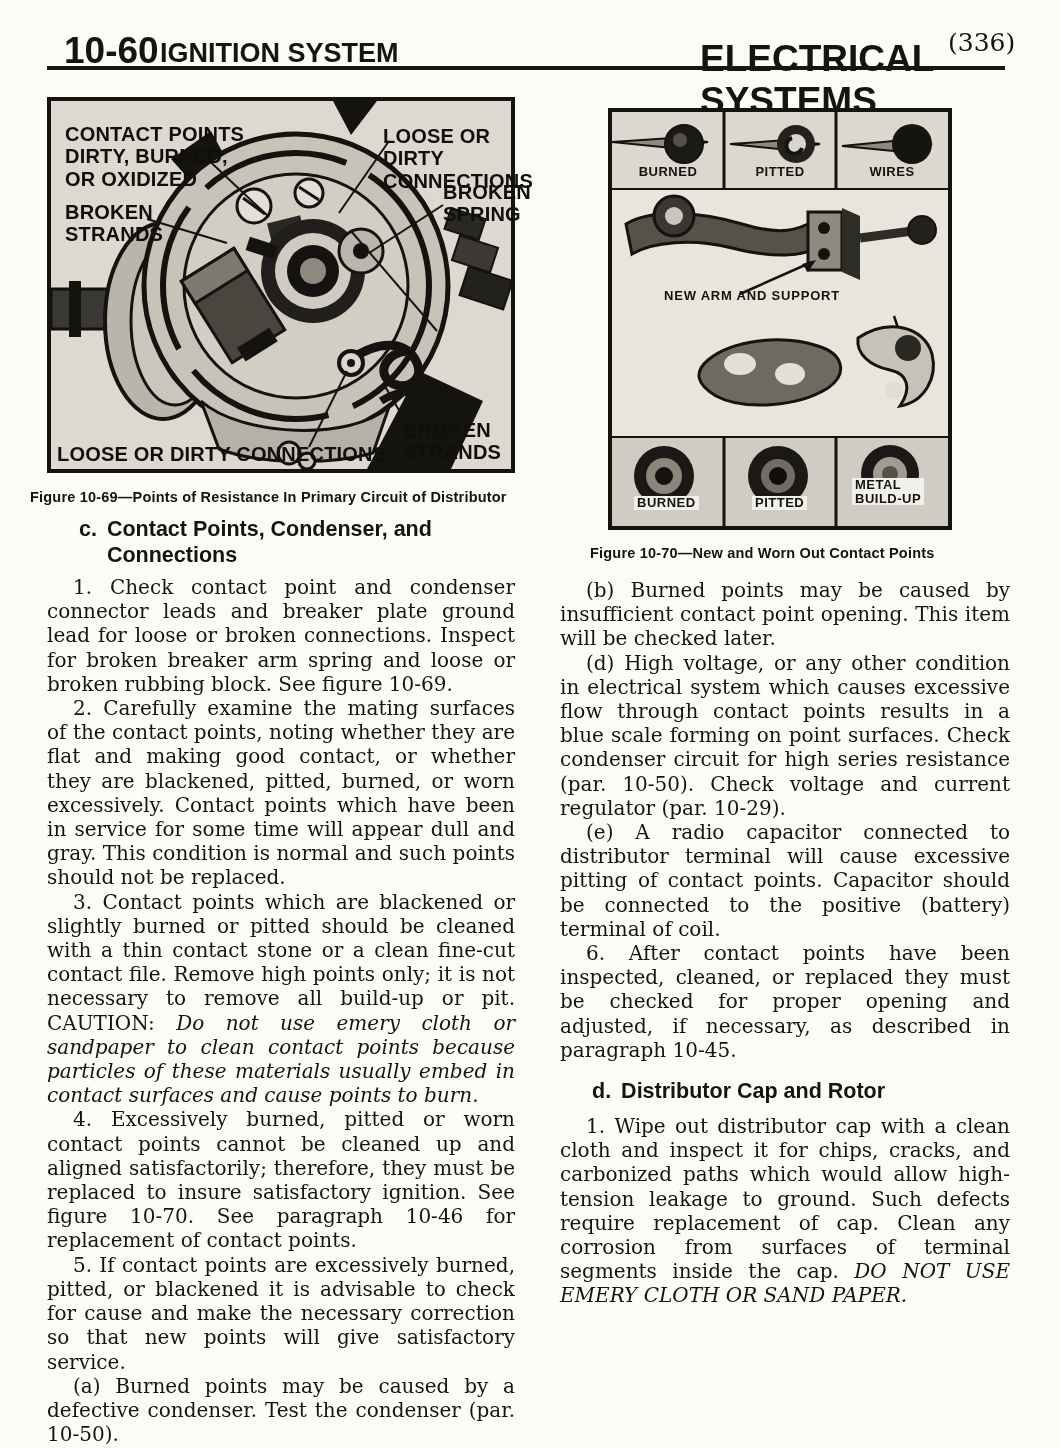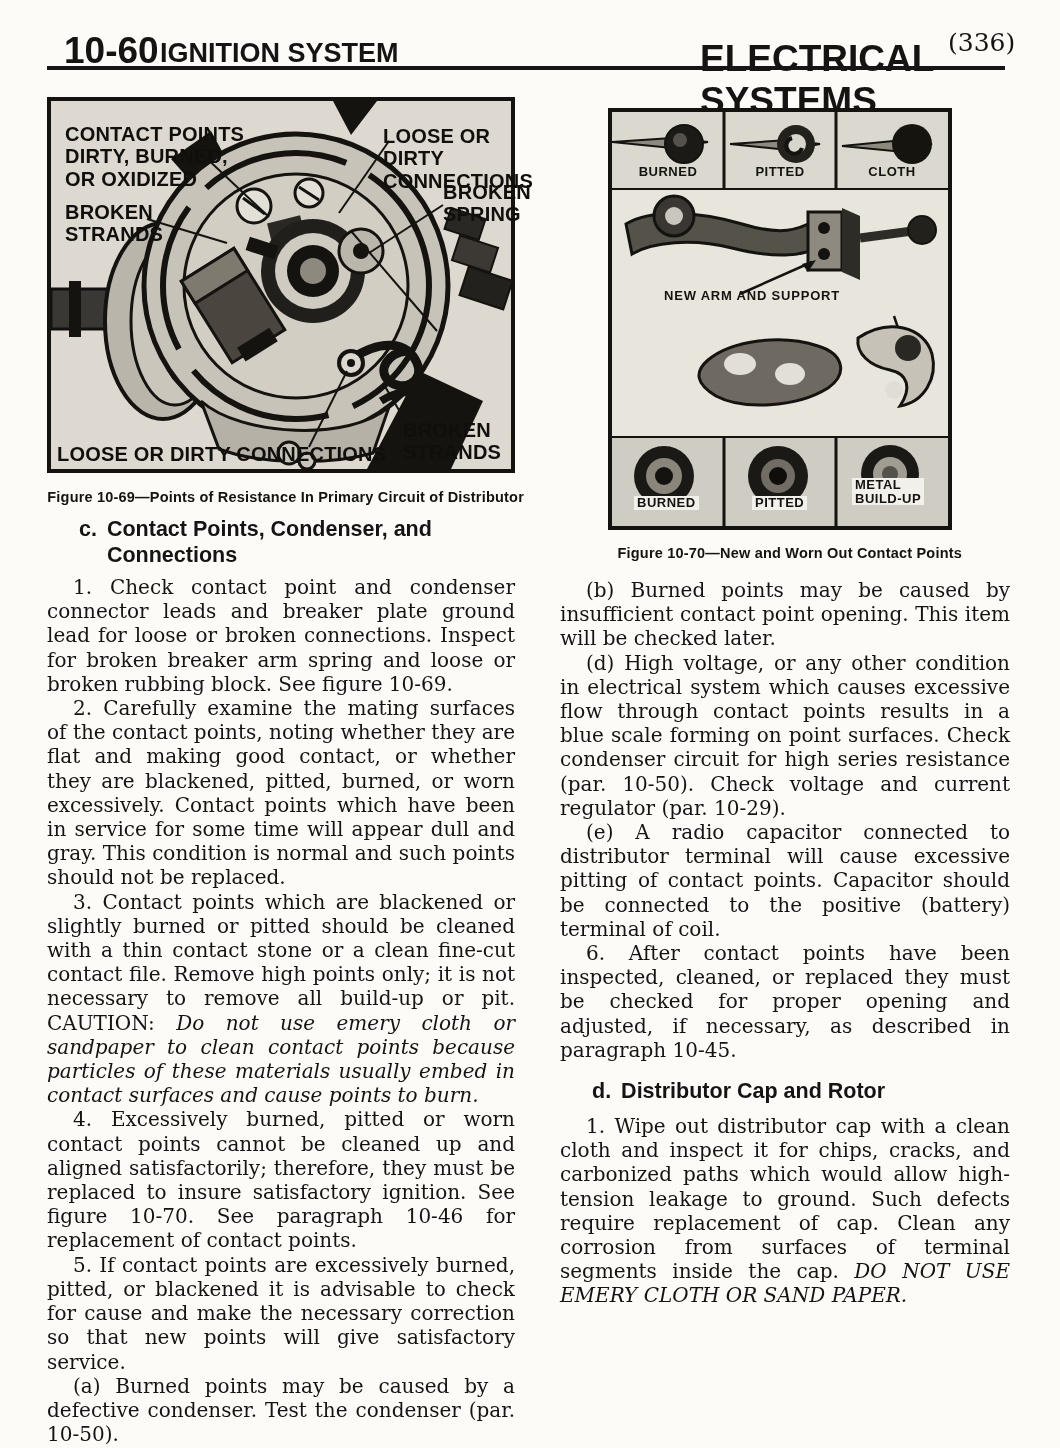--- a/index.html
+++ b/index.html
@@ -43,21 +43,21 @@
   .fig-label{
     position:absolute;
     font-family:"Liberation Sans",sans-serif;font-weight:bold;
     font-size:20px;line-height:1.12;letter-spacing:.2px;
     color:#100f0c;white-space:pre-line;
   }
   .fig-caption{
     position:absolute;
     font-family:"Liberation Sans",sans-serif;font-weight:bold;
     font-size:14.5px;letter-spacing:.2px;color:#14130f;
-    text-align:right;
+    text-align:left;
   }
   .panel-label{
     font-family:"Liberation Sans",sans-serif;font-weight:bold;
     font-size:13px;letter-spacing:.5px;color:#14130f;
     position:absolute;text-align:center;white-space:pre-line;
   }
   .white-tag{background:#f2f0ea;padding:0 3px;line-height:1.05;}
   
   .col{position:absolute;font-size:20px;line-height:24.2px;text-align:justify;}
   .col p{margin:0;text-indent:26px;}
@@ -227,21 +227,21 @@
       </g>
       <g>
         <circle cx="278" cy="362" r="29" fill="#1b1915"></circle>
         <circle cx="278" cy="362" r="17" fill="#a09c92"></circle>
         <circle cx="278" cy="362" r="8" fill="#55524b"></circle>
       </g>
     </svg>
 
     <div class="panel-label" style="left:0;top:52px;width:112px;">BURNED</div>
     <div class="panel-label" style="left:112px;top:52px;width:112px;">PITTED</div>
-    <div class="panel-label" style="left:224px;top:52px;width:112px;">CLOTH</div>
+    <div class="panel-label" style="left:224px;top:52px;width:112px;">WIRES</div>
 
     <div class="panel-label" style="left:40px;top:176px;width:200px;letter-spacing:.8px;">NEW ARM AND SUPPORT</div>
 
     <div class="panel-label white-tag" style="left:22px;top:384px;">BURNED</div>
     <div class="panel-label white-tag" style="left:140px;top:384px;">PITTED</div>
     <div class="panel-label white-tag" style="left:240px;top:366px;text-align:left;">METAL
 BUILD-UP</div>
   </div>
   <div class="fig-caption" style="left:590px;top:545px;width:372px;">Figure 10-70—New and Worn Out Contact Points</div>
 

